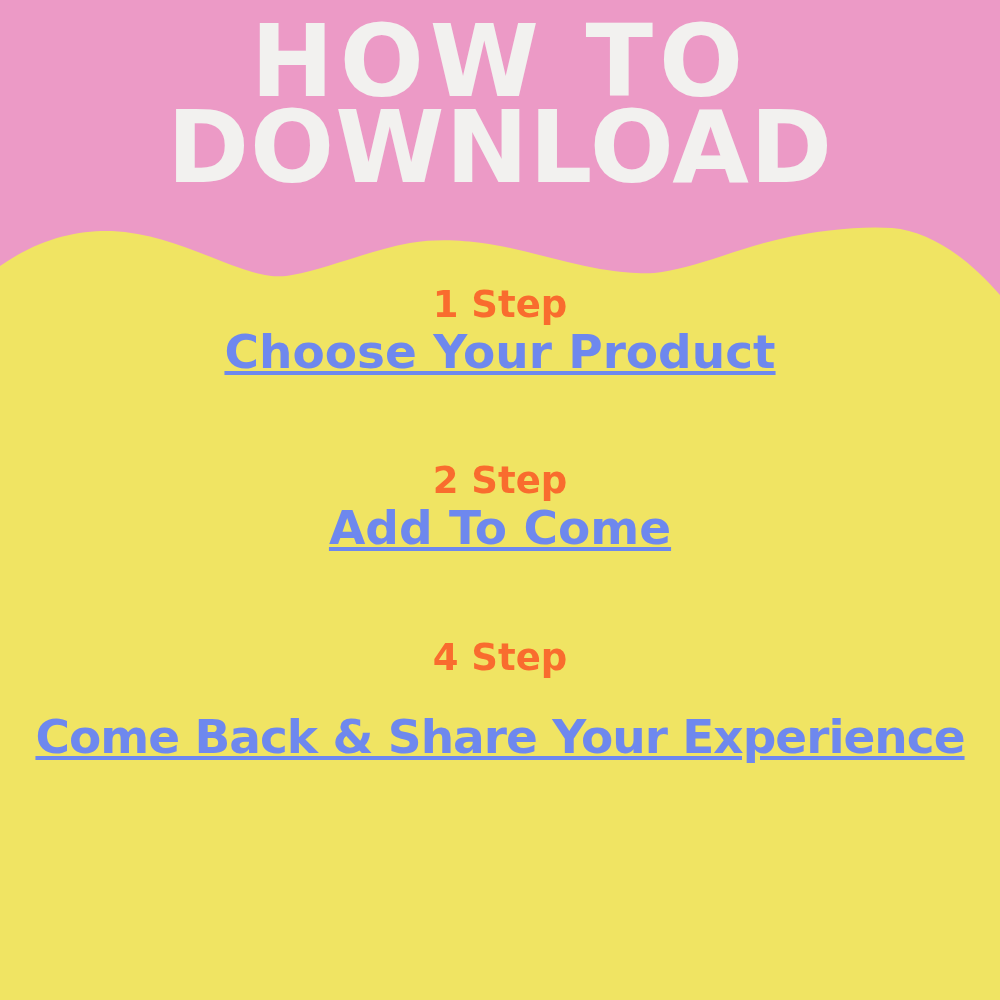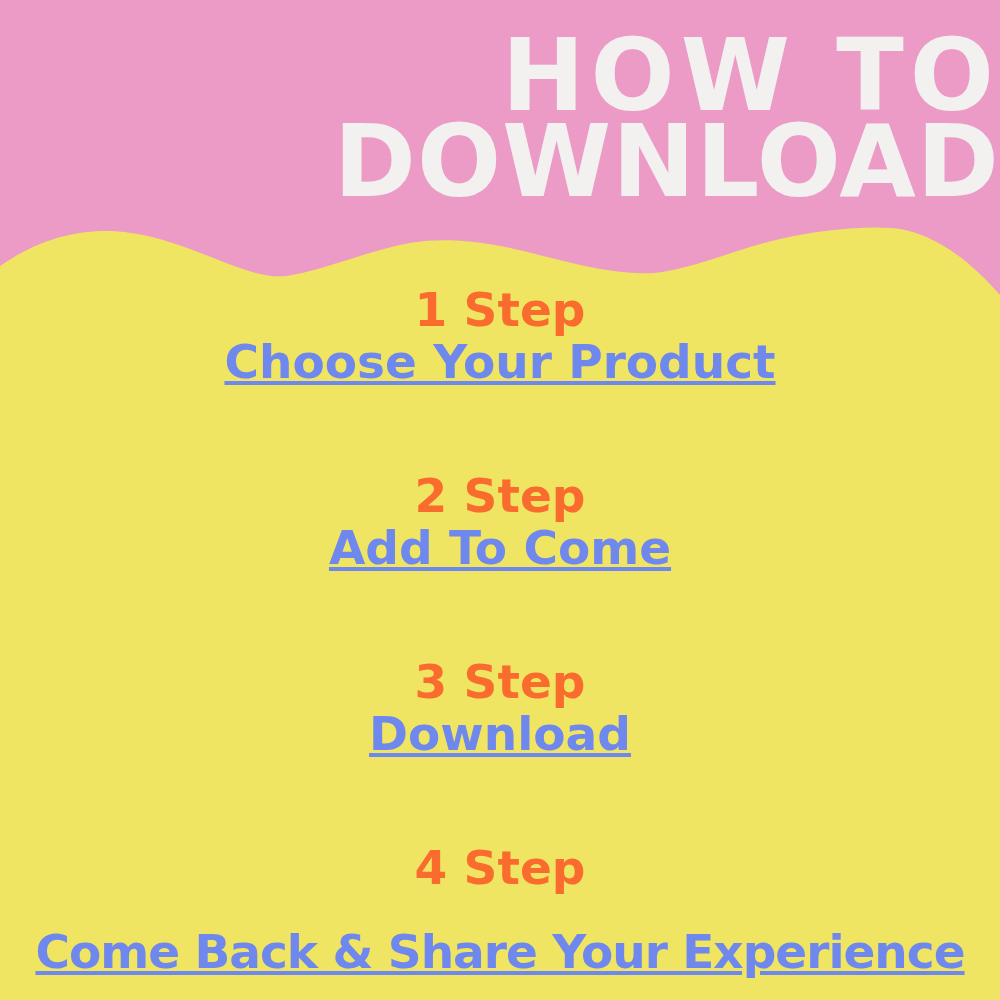--- a/index.html
+++ b/index.html
@@ -25,22 +25,22 @@
     left:0; top:0;
     width:1000px; height:1000px;
   }
   #wave-layer svg { display:block; width:1000px; height:1000px; }
 
   
   #header {
     position:absolute;
     left:0; top:0;
     width:1000px;
-    padding-top:32px;
-    text-align:right;
+    padding-top:18px;
+    text-align:center;
     z-index:3;
   }
   .title-line {
     display:block;
     color:#F2F1EF;
     font-family:"DejaVu Sans", sans-serif;
     font-weight:bold;
     letter-spacing:2px;
     text-transform:uppercase;
     white-space:nowrap;
@@ -66,21 +66,21 @@
   .step {
     width:100%;
     text-align:center;
     margin-bottom:0;
   }
   .step-label {
     display:block;
     color:#F96C2E;
     font-family:"DejaVu Sans", sans-serif;
     font-weight:bold;
-    font-size:47px;
+    font-size:37px;
     line-height:1.0;
     letter-spacing:0px;
     white-space:nowrap;
   }
   .step-title {
     display:block;
     color:#6E88EE;
     font-family:"DejaVu Sans", sans-serif;
     font-weight:bold;
     font-size:47px;
@@ -127,24 +127,20 @@
     <div class="step" id="step-1">
       <span class="step-label">1 Step</span>
       <span class="step-title">Choose Your Product</span>
     </div>
 
     <div class="step" id="step-2">
       <span class="step-label">2 Step</span>
       <span class="step-title">Add To Come</span>
     </div>
 
-    <div class="step" id="step-3">
-      <span class="step-label">3 Step</span>
-      <span class="step-title">Download</span>
-    </div>
 
     <div class="step" id="step-4">
       <span class="step-label">4 Step</span>
       <span class="step-title">Come Back &amp; Share Your Experience</span>
     </div>
 
   </div>
 
 </div>
 

